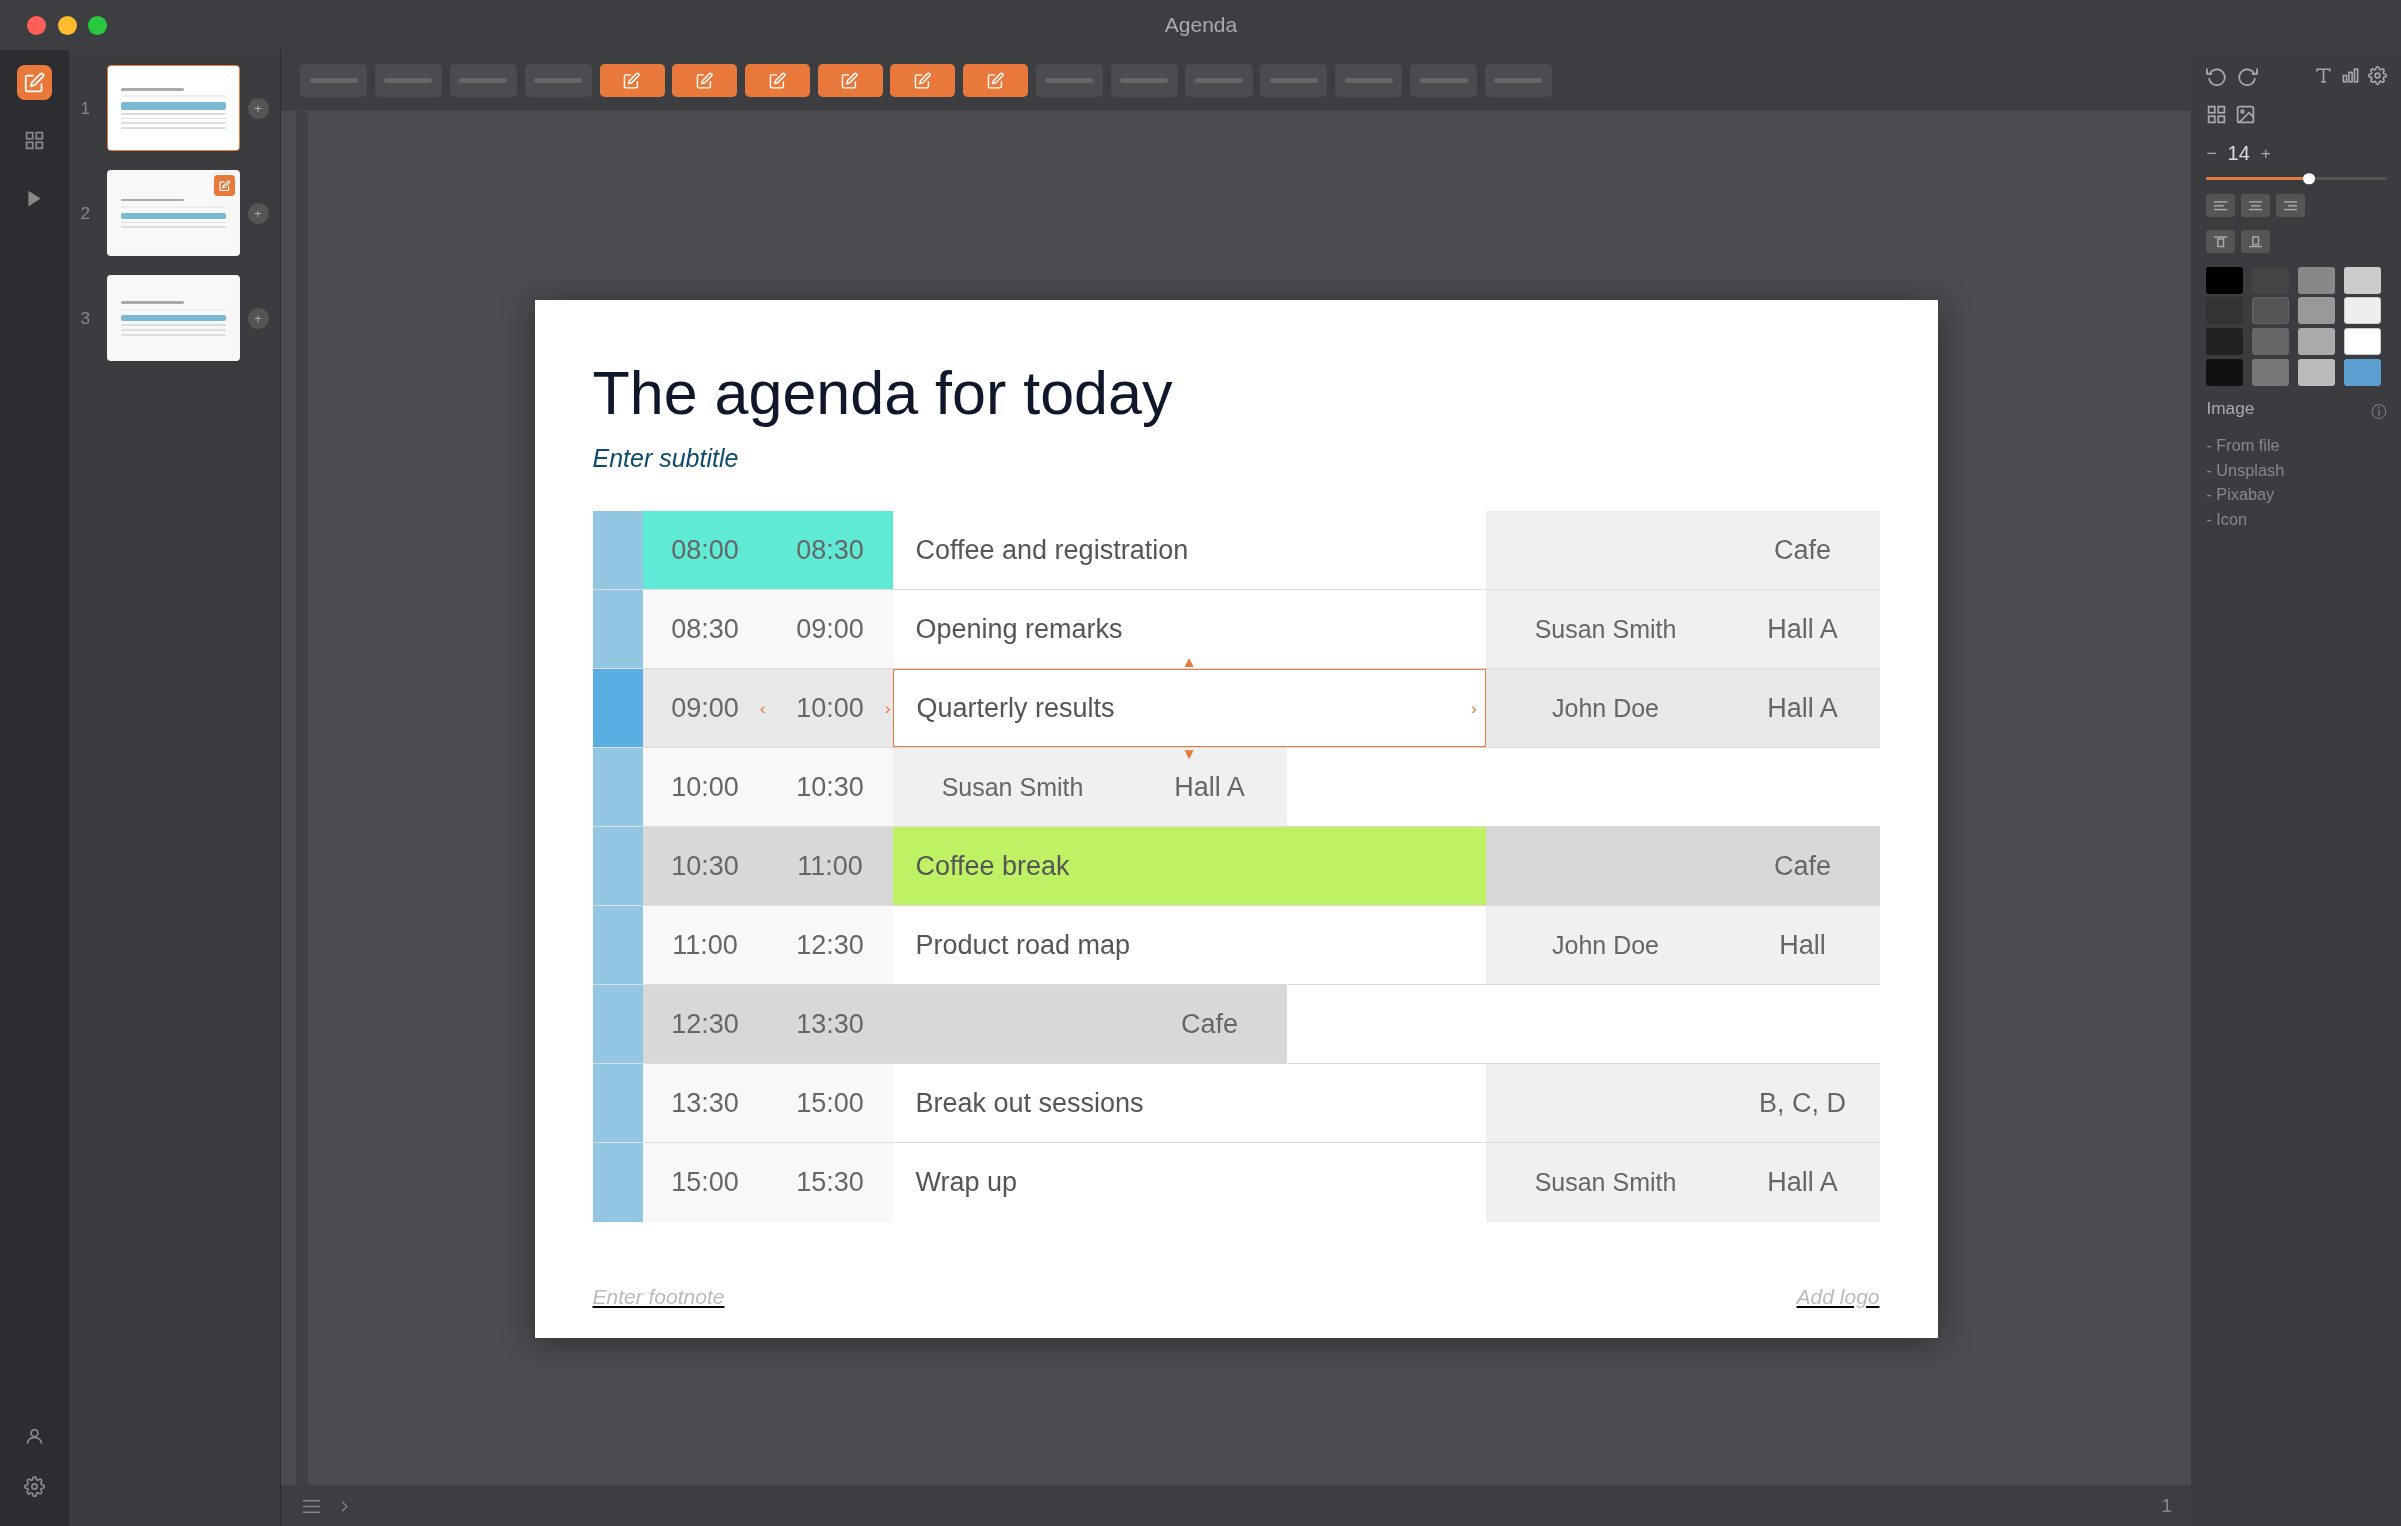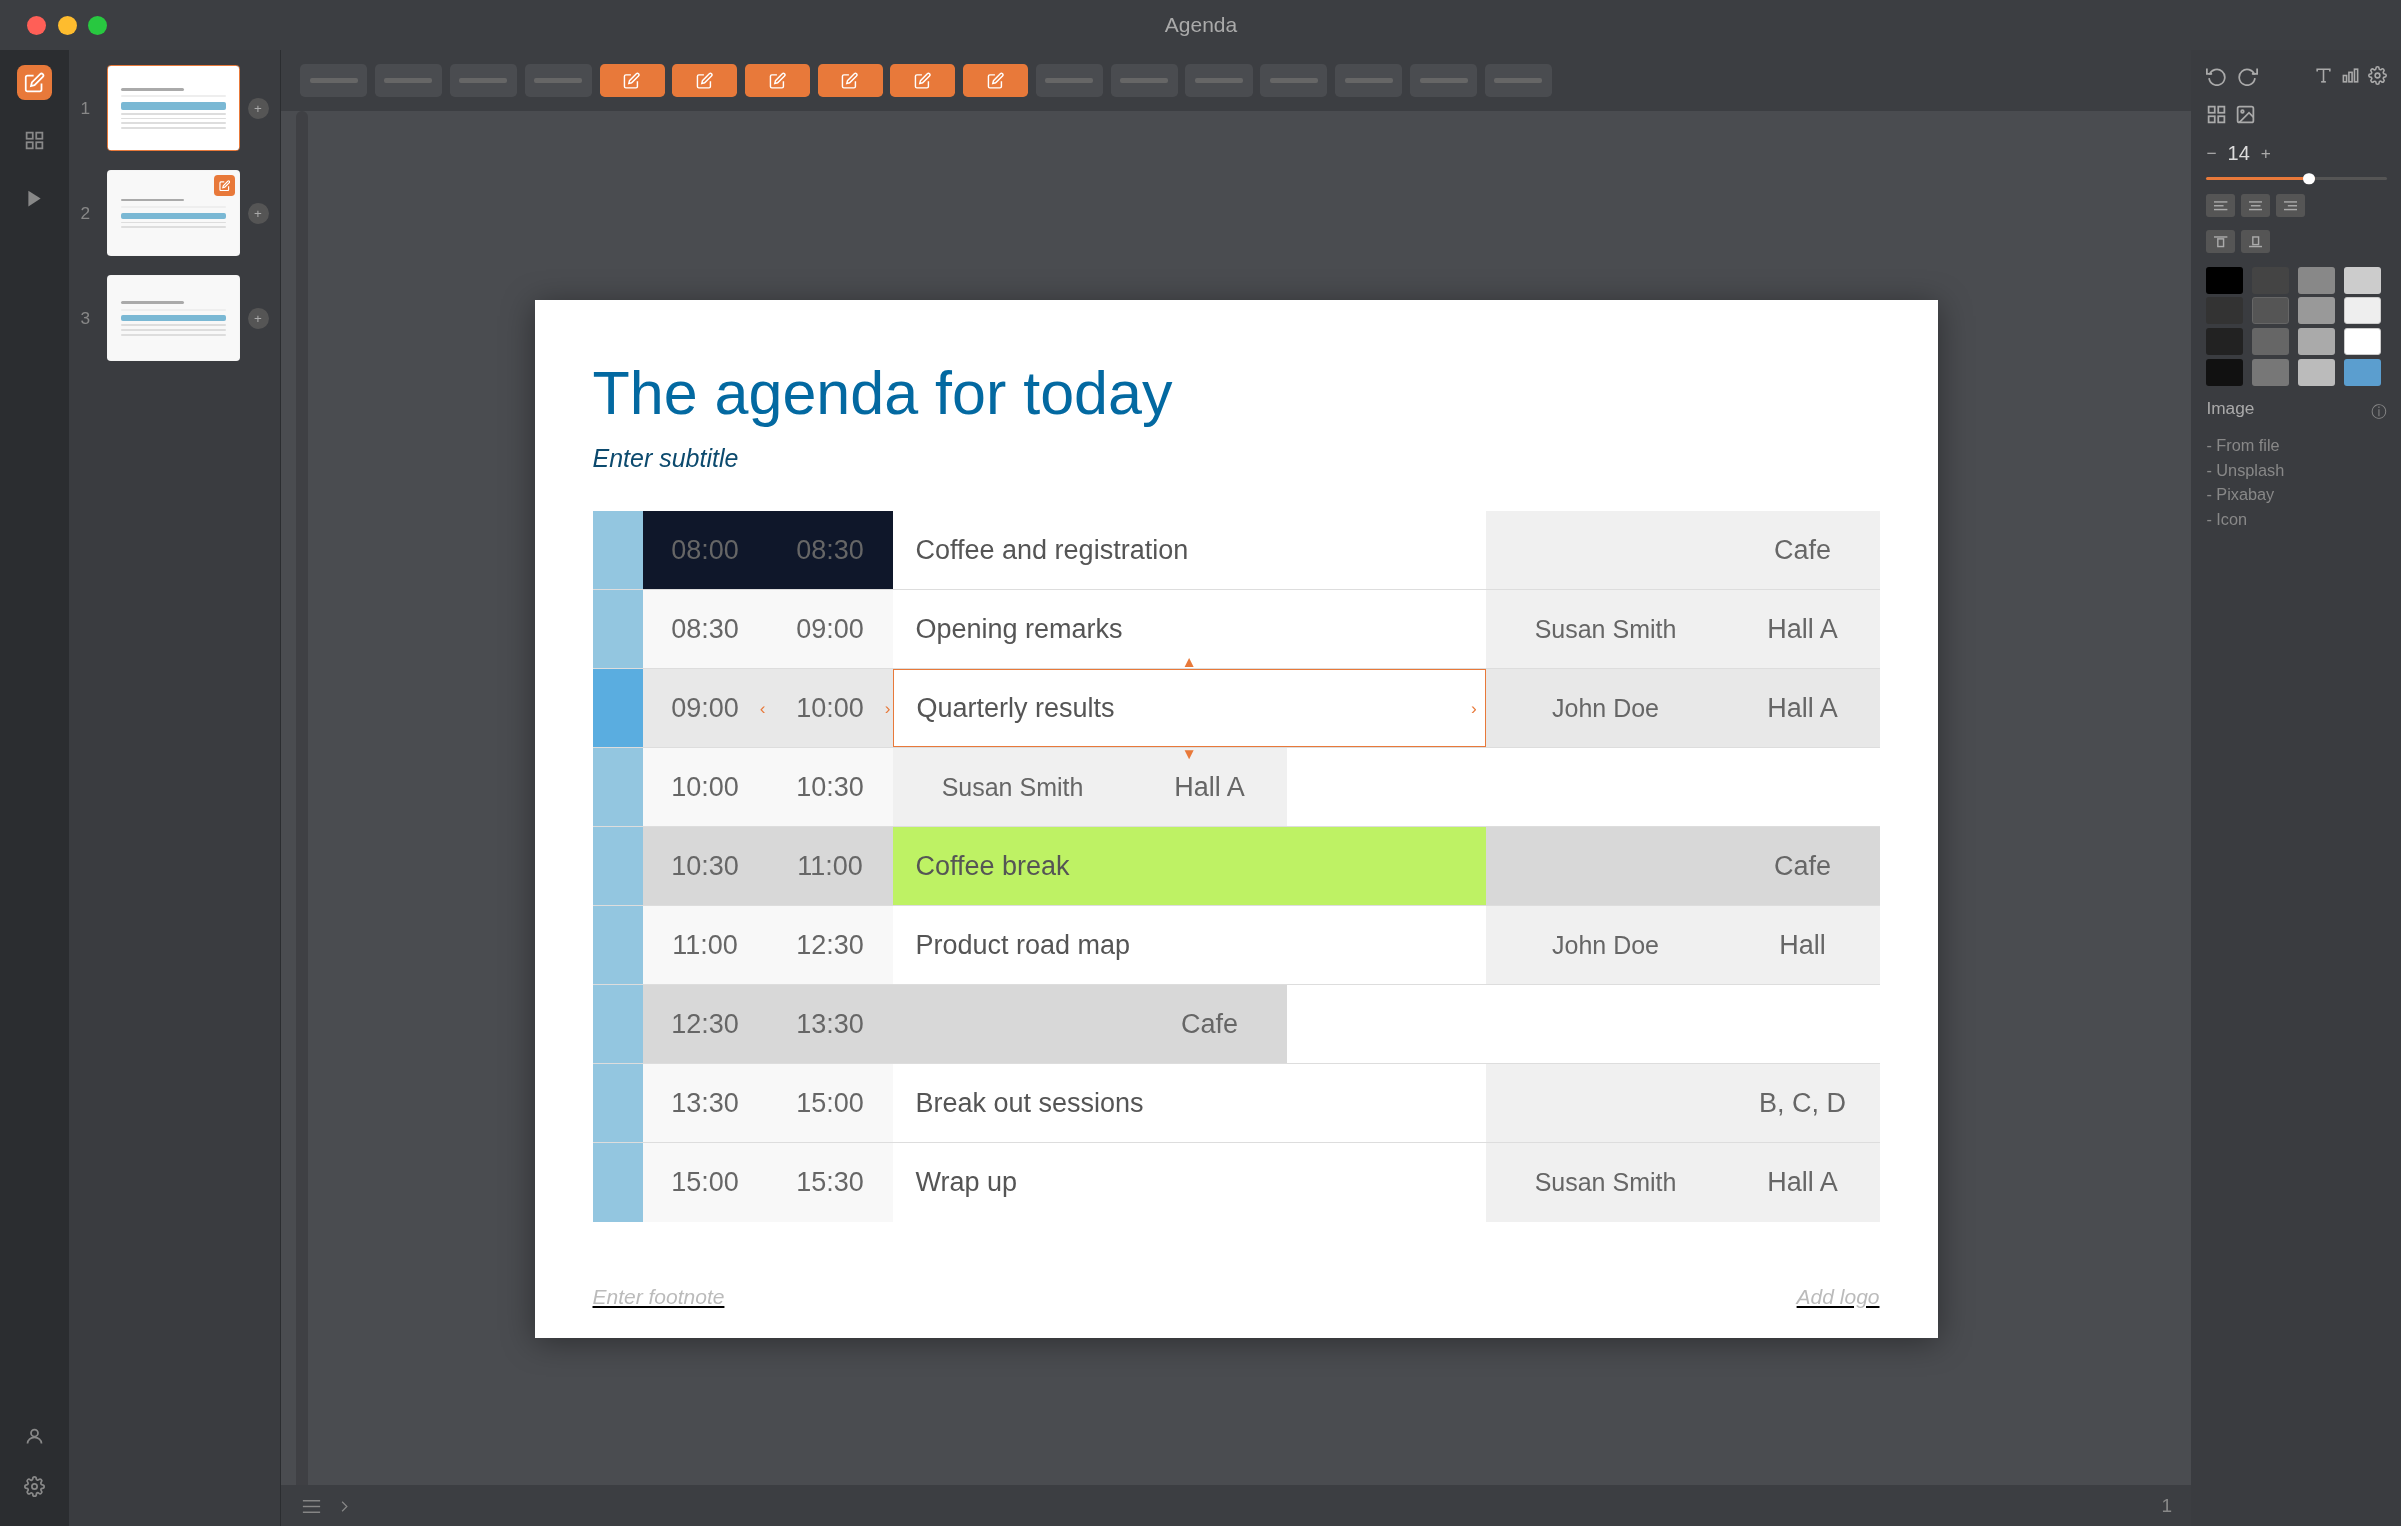--- a/index.html
+++ b/index.html
@@ -216,21 +216,21 @@
       position: relative;
       box-shadow: 0 3.8px 31px rgba(0,0,0,0.4);
     }
 
     
     .slide-title {
       position: absolute;
       top: 58px;
       left: 58px;
       font-size: 61px;
-      color: #0369a1;
+      color: #0f172a;
       font-weight: 300;
     }
     .slide-subtitle {
       position: absolute;
       top: 144px;
       left: 58px;
       font-size: 25px;
       color: #0c4a6e;
       font-style: italic;
     }
@@ -258,21 +258,21 @@
     .cell-color.blue-light { background: #a8d0e4; }
 
     .cell-time {
       width: 125px;
       flex-shrink: 0;
       display: flex;
       align-items: center;
       justify-content: center;
       font-size: 27px;
       color: #666;
-      background: #0f172a;
+      background: #5eead4;
     }
     .cell-time.gray { background: #d8d8d8; }
     .cell-time.white { background: #f8f8f8; }
 
     .cell-event {
       flex: 1;
       display: flex;
       align-items: center;
       padding: 0 23px;
       font-size: 27px;

